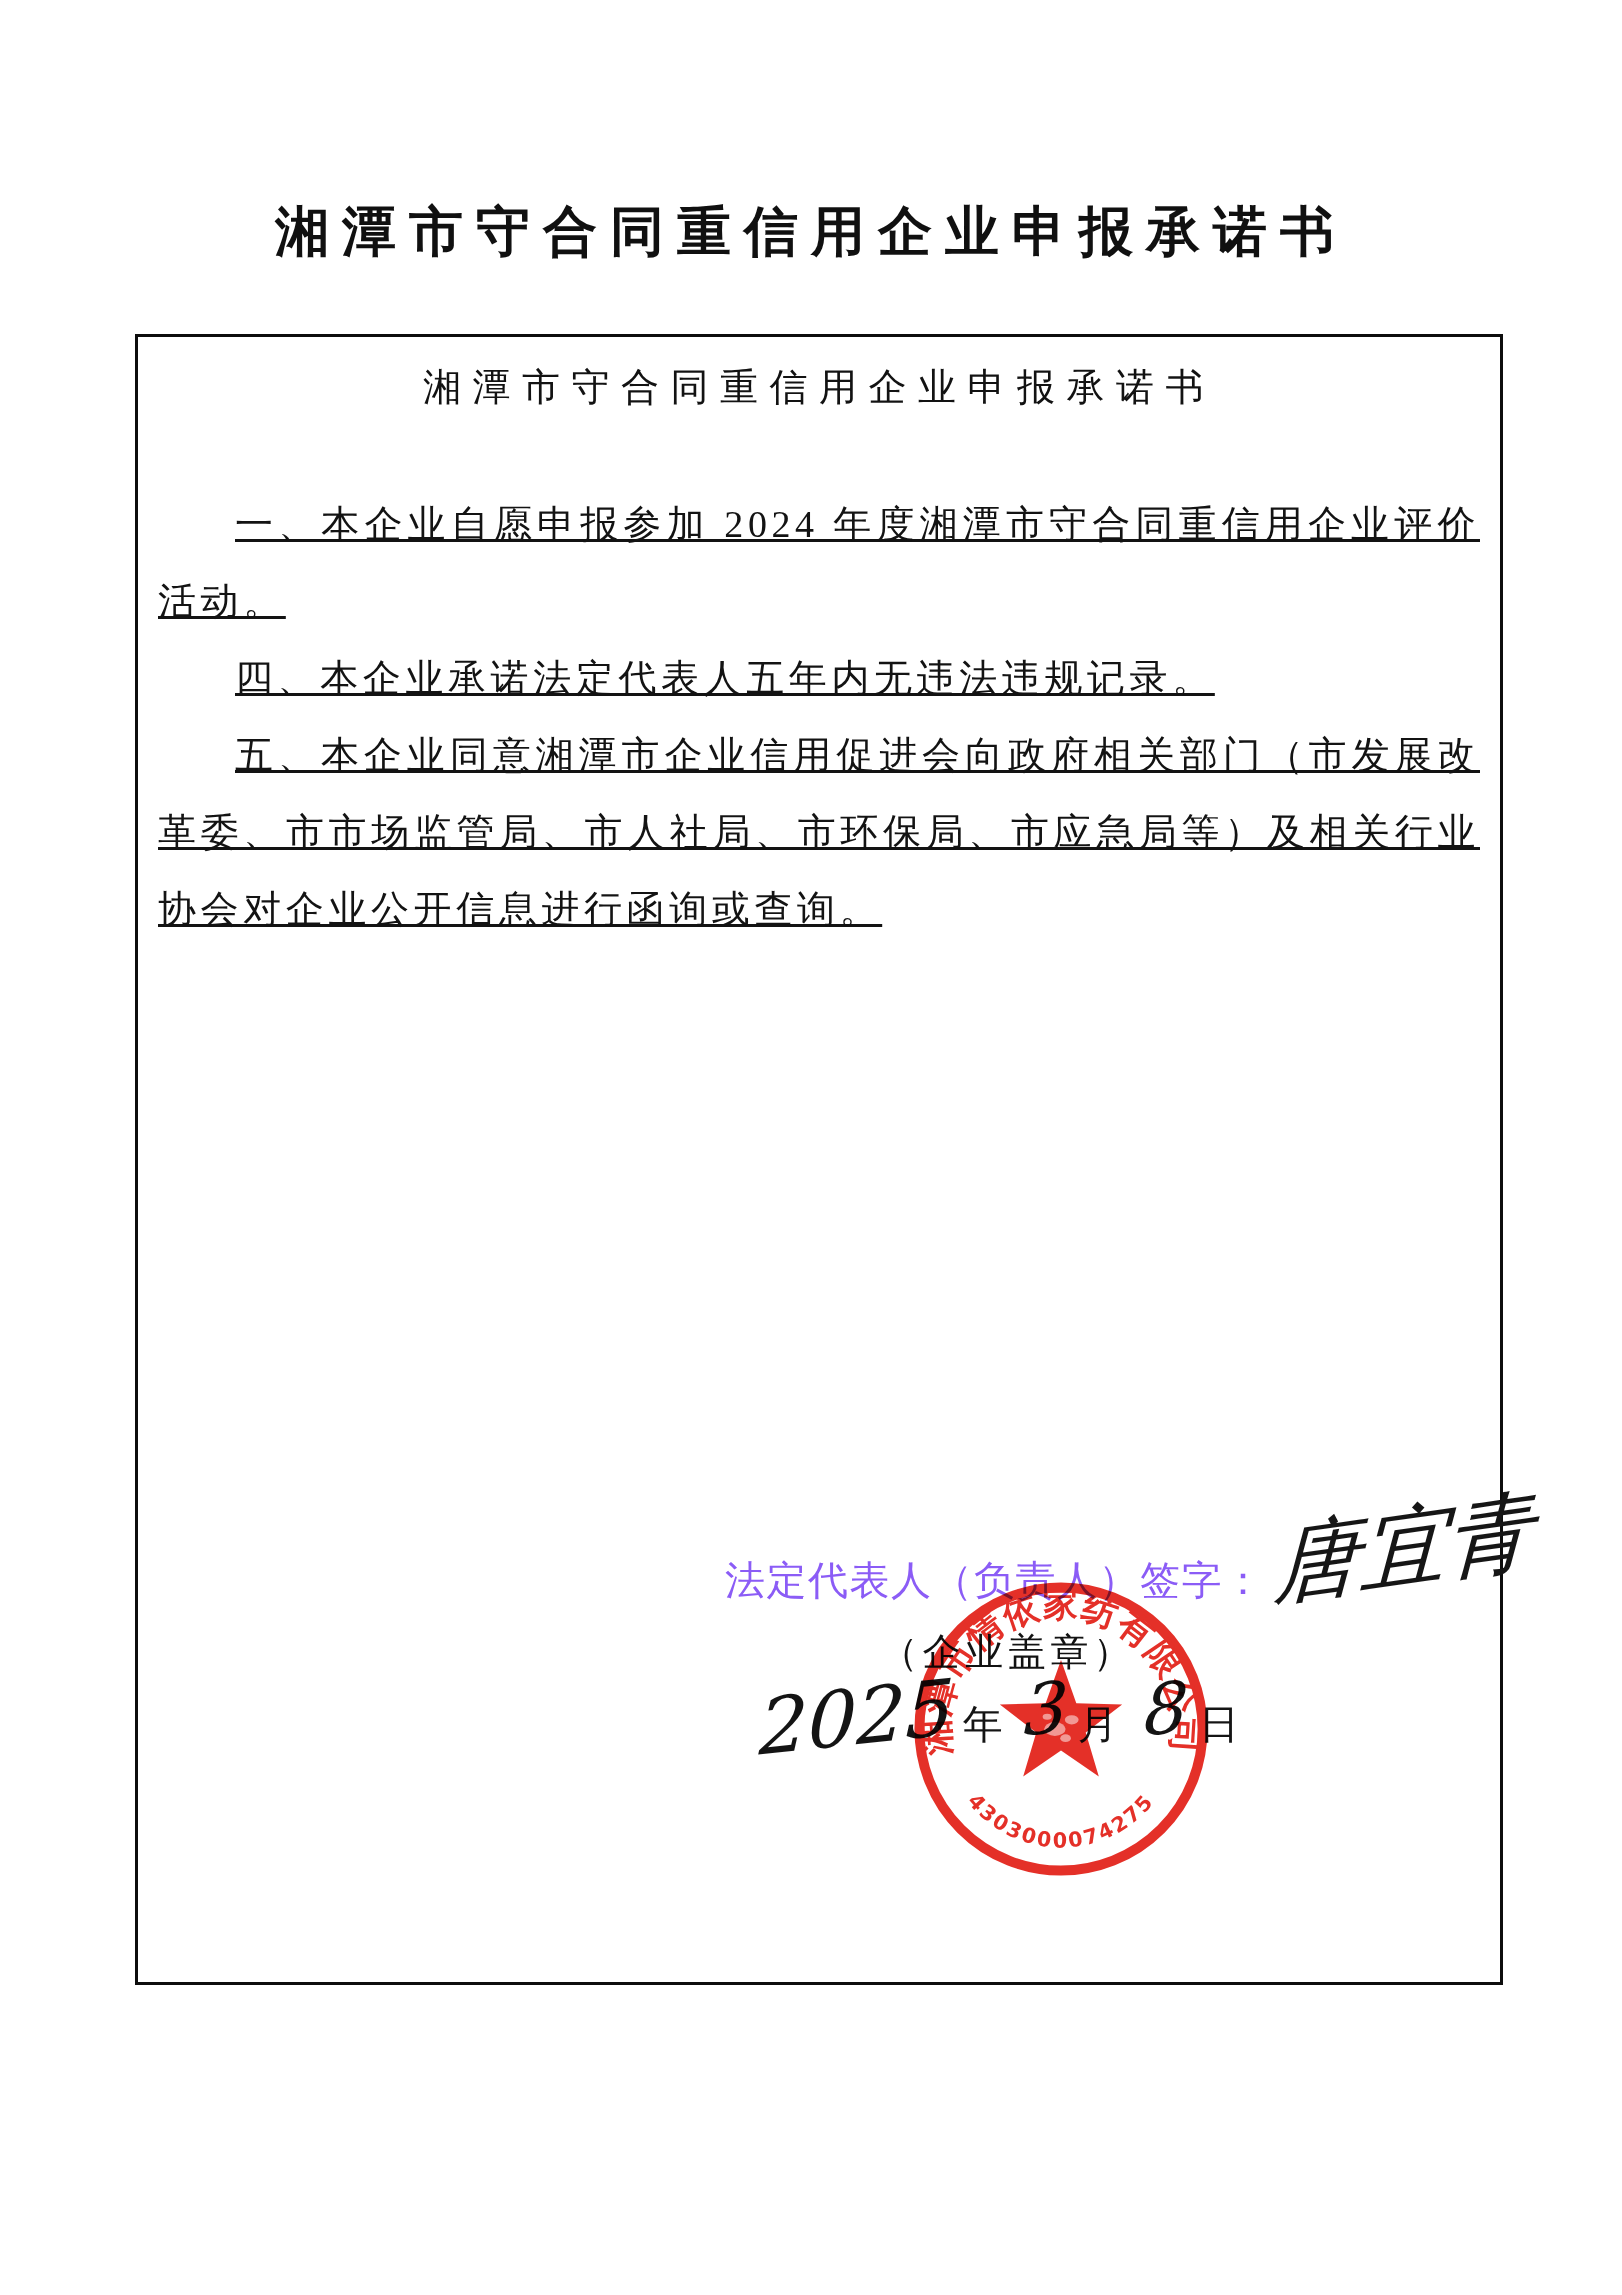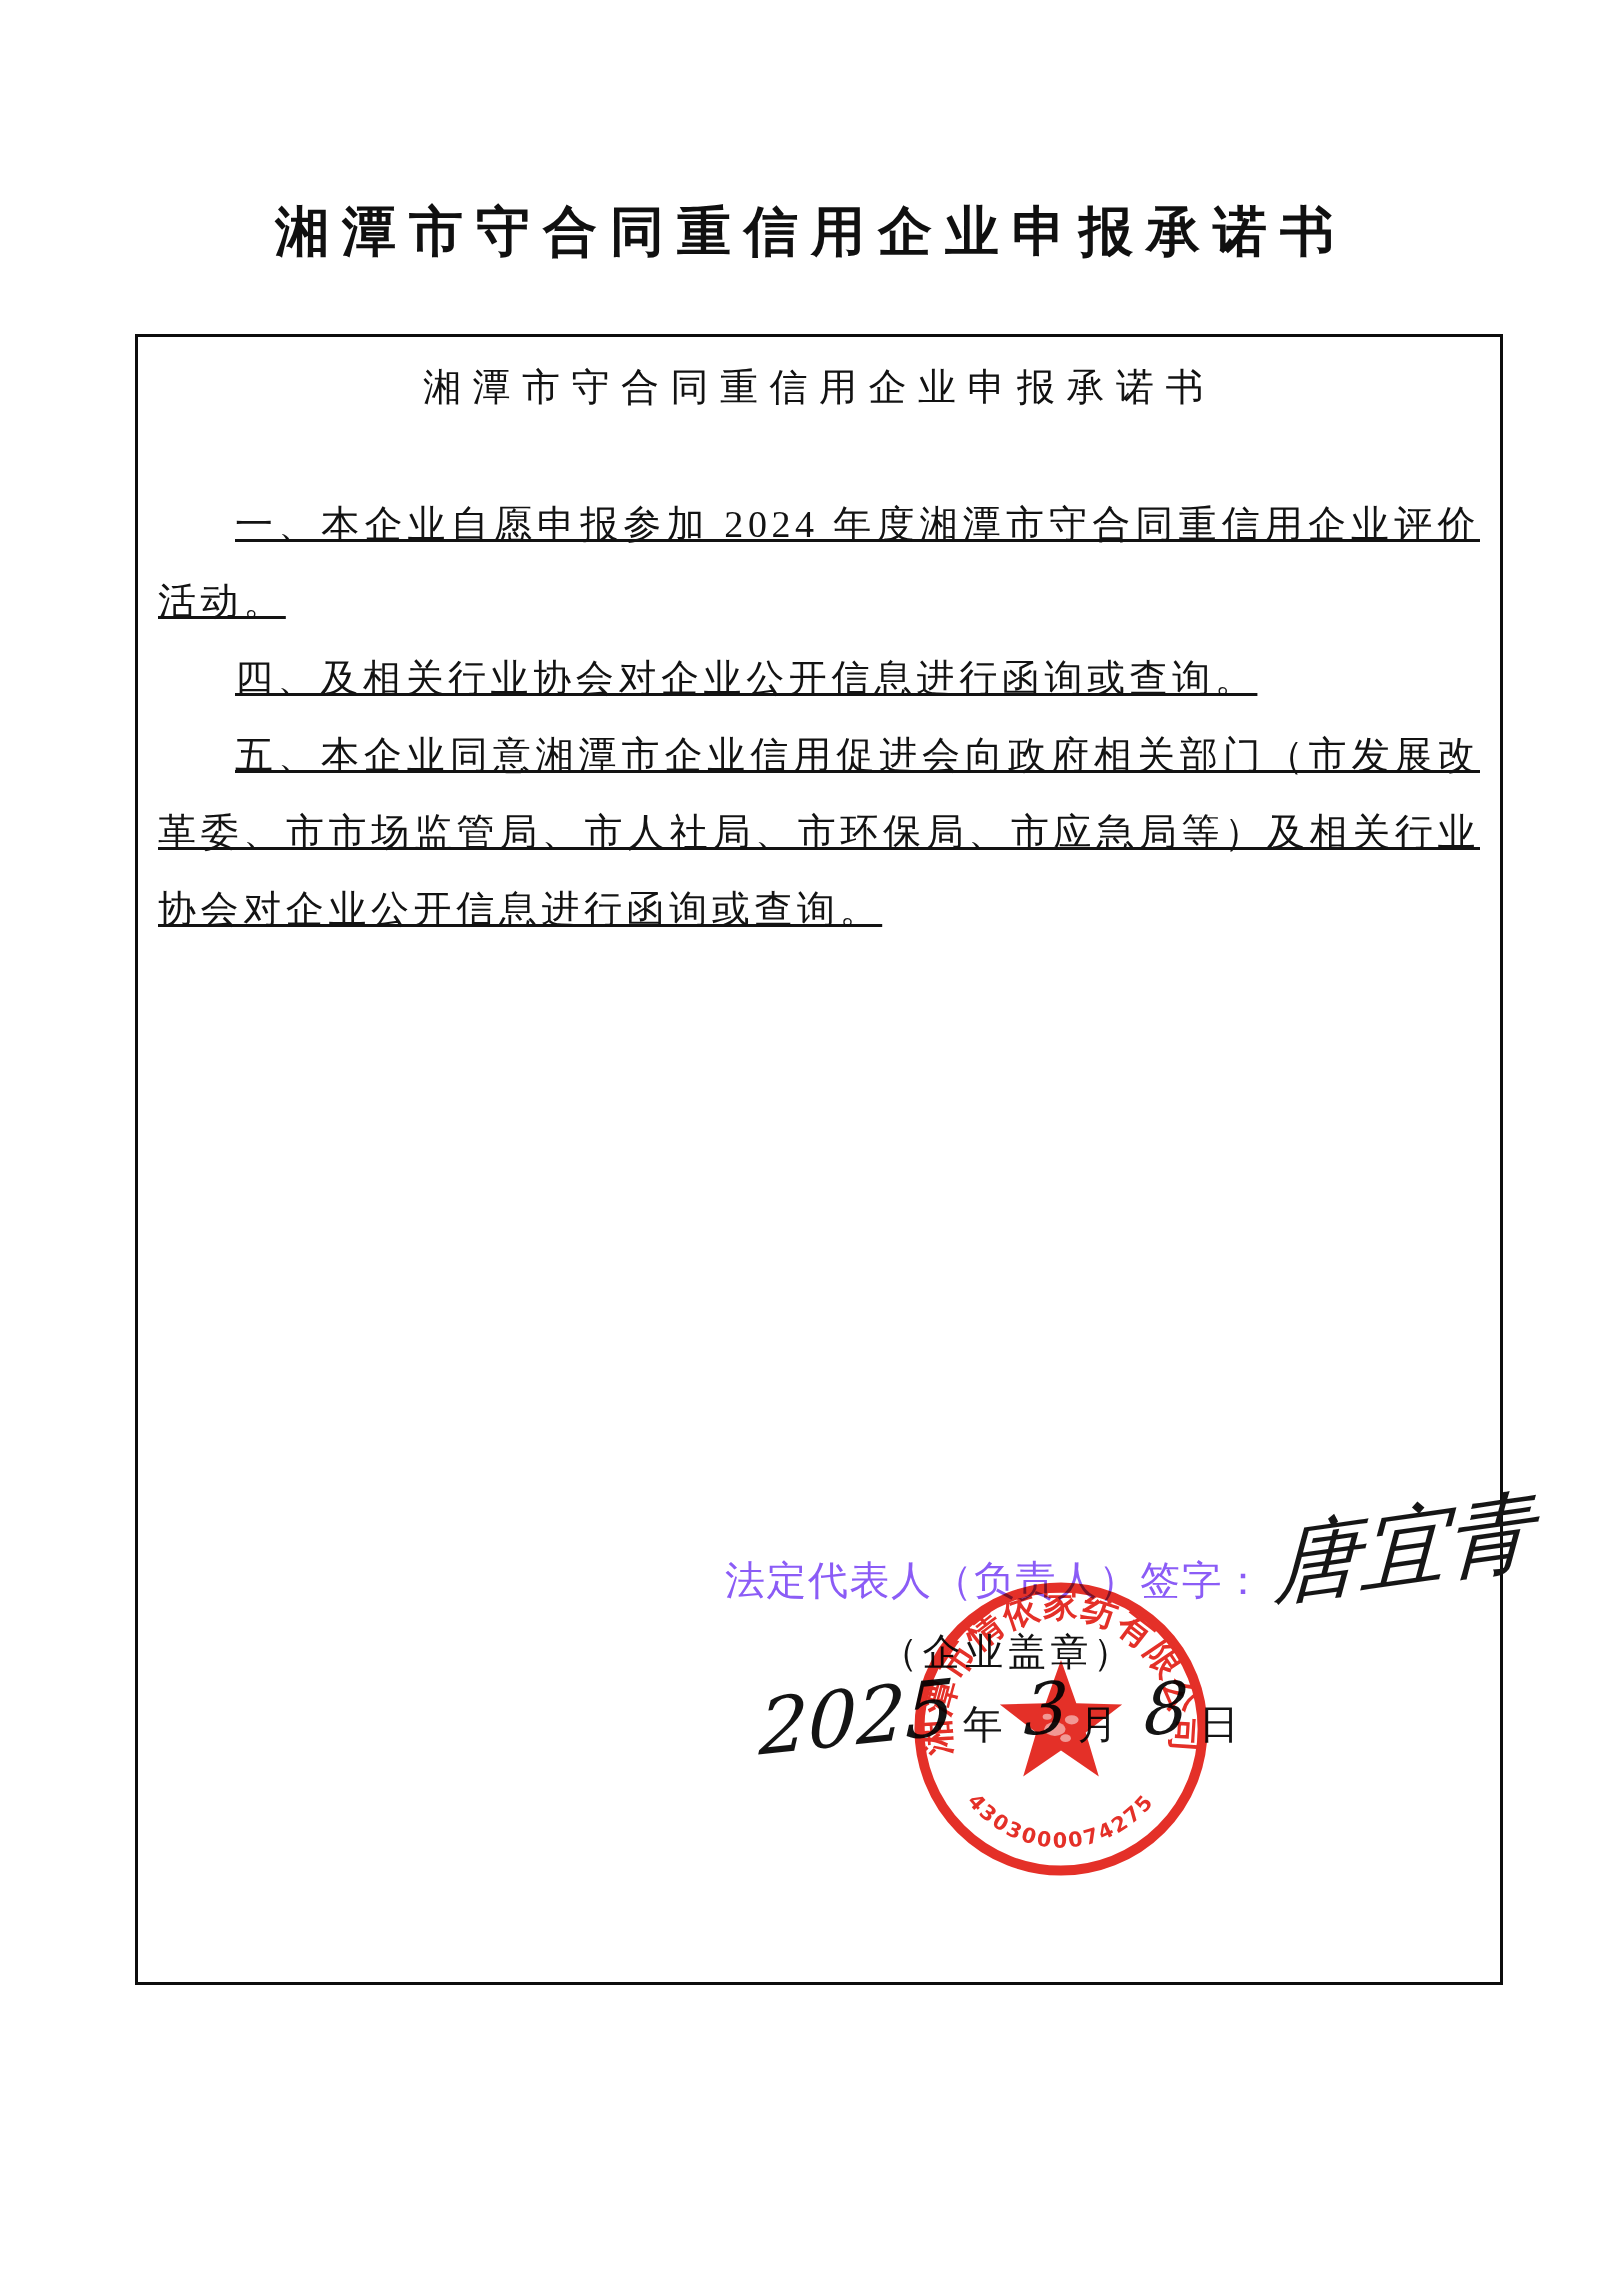--- a/index.html
+++ b/index.html
@@ -79,21 +79,21 @@
 <body>
 
 <div class="page">
 
   <h1 class="main-title">湘潭市守合同重信用企业申报承诺书</h1>
 
   <div class="frame">
     <h2 class="box-title">湘潭市守合同重信用企业申报承诺书</h2>
     <div class="body-text">
       <p>一、本企业自愿申报参加 2024 年度湘潭市守合同重信用企业评价活动。</p>
-      <p>四、及相关行业协会对企业公开信息进行函询或查询。</p>
+      <p>四、本企业承诺法定代表人五年内无违法违规记录。</p>
       <p>五、本企业同意湘潭市企业信用促进会向政府相关部门（市发展改革委、市市场监管局、市人社局、市环保局、市应急局等）及相关行业协会对企业公开信息进行函询或查询。</p>
     </div>
   </div>
 
   <div class="sig-line">
     <span>法定代表人（负责人）签字：</span>
   </div>
 
   <div class="signature">唐宜青</div>
 

